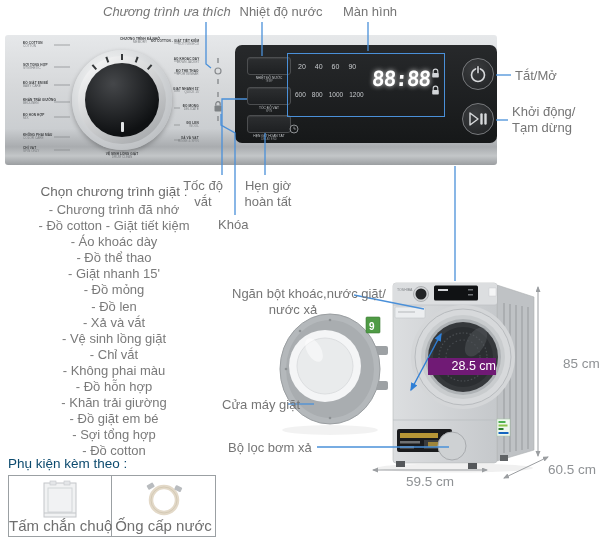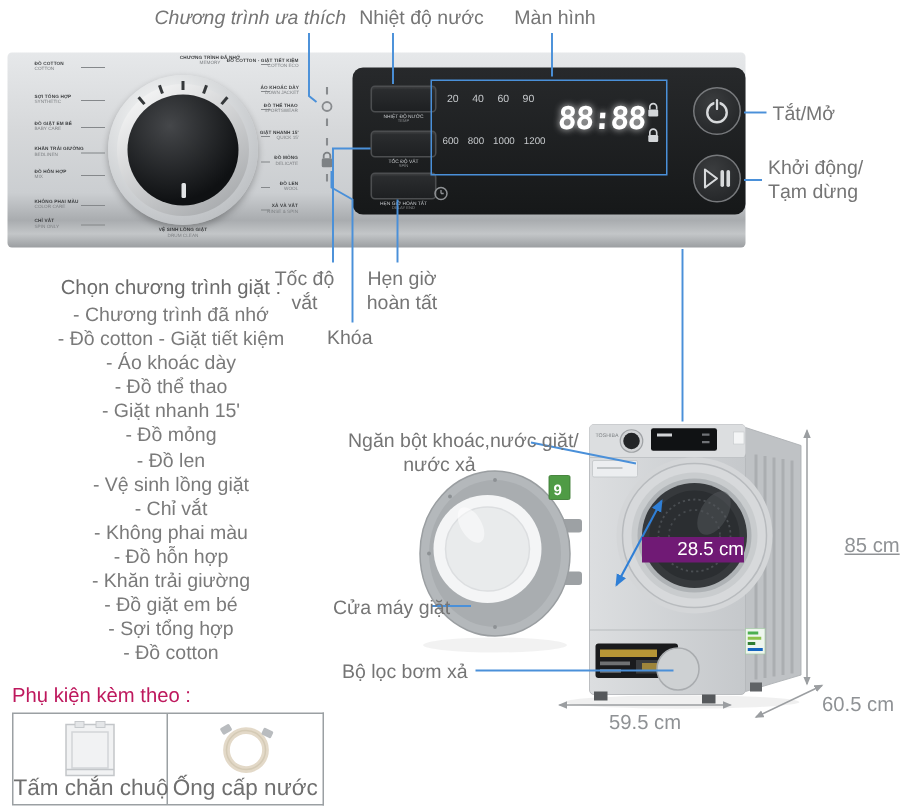--- a/index.html
+++ b/index.html
@@ -47,21 +47,21 @@
         display:flex;align-items:center;justify-content:center;}
   
   .badge-drum{position:absolute;left:428px;top:358px;width:68px;height:17px;background:#701a75;
         color:#fff;font-size:12.5px;line-height:17px;text-align:right;}
   .dim{position:absolute;font-size:13.5px;color:#8f9295;white-space:nowrap;}
   
   .plist{position:absolute;left:0;top:184px;width:228px;text-align:center;color:#7a7a7a;font-size:13px;}
   .plist .hd{font-size:13.5px;color:#6b6b6b;margin-bottom:3px;}
   .plist .it{line-height:16.1px;}
   
-  .acc-hd{position:absolute;left:8px;top:456px;font-size:13.5px;color:#be185d;}
+  .acc-hd{position:absolute;left:8px;top:456px;font-size:13.5px;color:#0c4a6e;}
   .acc-tbl{position:absolute;left:8px;top:475px;width:208px;height:62px;display:flex;}
   .acc-cell{position:relative;width:104px;height:62px;border:1px solid #9ba0a3;box-sizing:border-box;
         background:#fff;}
   .acc-cell + .acc-cell{border-left:none;}
   .acc-cap{position:absolute;left:0;right:0;bottom:2px;text-align:center;font-size:15px;color:#6f6f6f;white-space:nowrap;}
   .acc-img{position:absolute;left:50%;top:4px;transform:translateX(-50%);}
 </style>
 </head>
 <body>
 
@@ -376,31 +376,32 @@
   <div class="lbl ctr" style="left:232px;top:286px;width:122px;">
     <div>Ngăn bột khoác,nước giặt/</div>
       <div>nước xả</div>
     </div>
   <div class="lbl" style="left:222px;top:397px;">Cửa máy giặt</div>
   <div class="lbl" style="left:228px;top:440px;text-align:center;">Bộ lọc bơm xả</div>
 
   <div class="badge-drum">28.5 cm</div>
   <div class="dim ctr" style="left:398px;top:474px;width:64px;">59.5 cm</div>
   <div class="dim" style="left:548px;top:462px;">60.5 cm</div>
-  <div class="dim" style="left:563px;top:356px;text-decoration:underline;">85 cm</div>
+  <div class="dim" style="left:563px;top:356px;">85 cm</div>
 
   <div class="plist">
     <div class="hd">Chọn chương trình giặt :</div>
     <div class="it">- Chương trình đã nhớ</div>
     <div class="it">- Đồ cotton - Giặt tiết kiệm</div>
     <div class="it">- Áo khoác dày</div>
     <div class="it">- Đồ thể thao</div>
     <div class="it">- Giặt nhanh 15'</div>
     <div class="it">- Đồ mỏng</div>
     <div class="it">- Đồ len</div>
+    <div class="it">- Xả và vắt</div>
     <div class="it">- Vệ sinh lồng giặt</div>
     <div class="it">- Chỉ vắt</div>
     <div class="it">- Không phai màu</div>
     <div class="it">- Đồ hỗn hợp</div>
     <div class="it">- Khăn trải giường</div>
     <div class="it">- Đồ giặt em bé</div>
     <div class="it">- Sợi tổng hợp</div>
     <div class="it">- Đồ cotton</div>
   </div>
 

